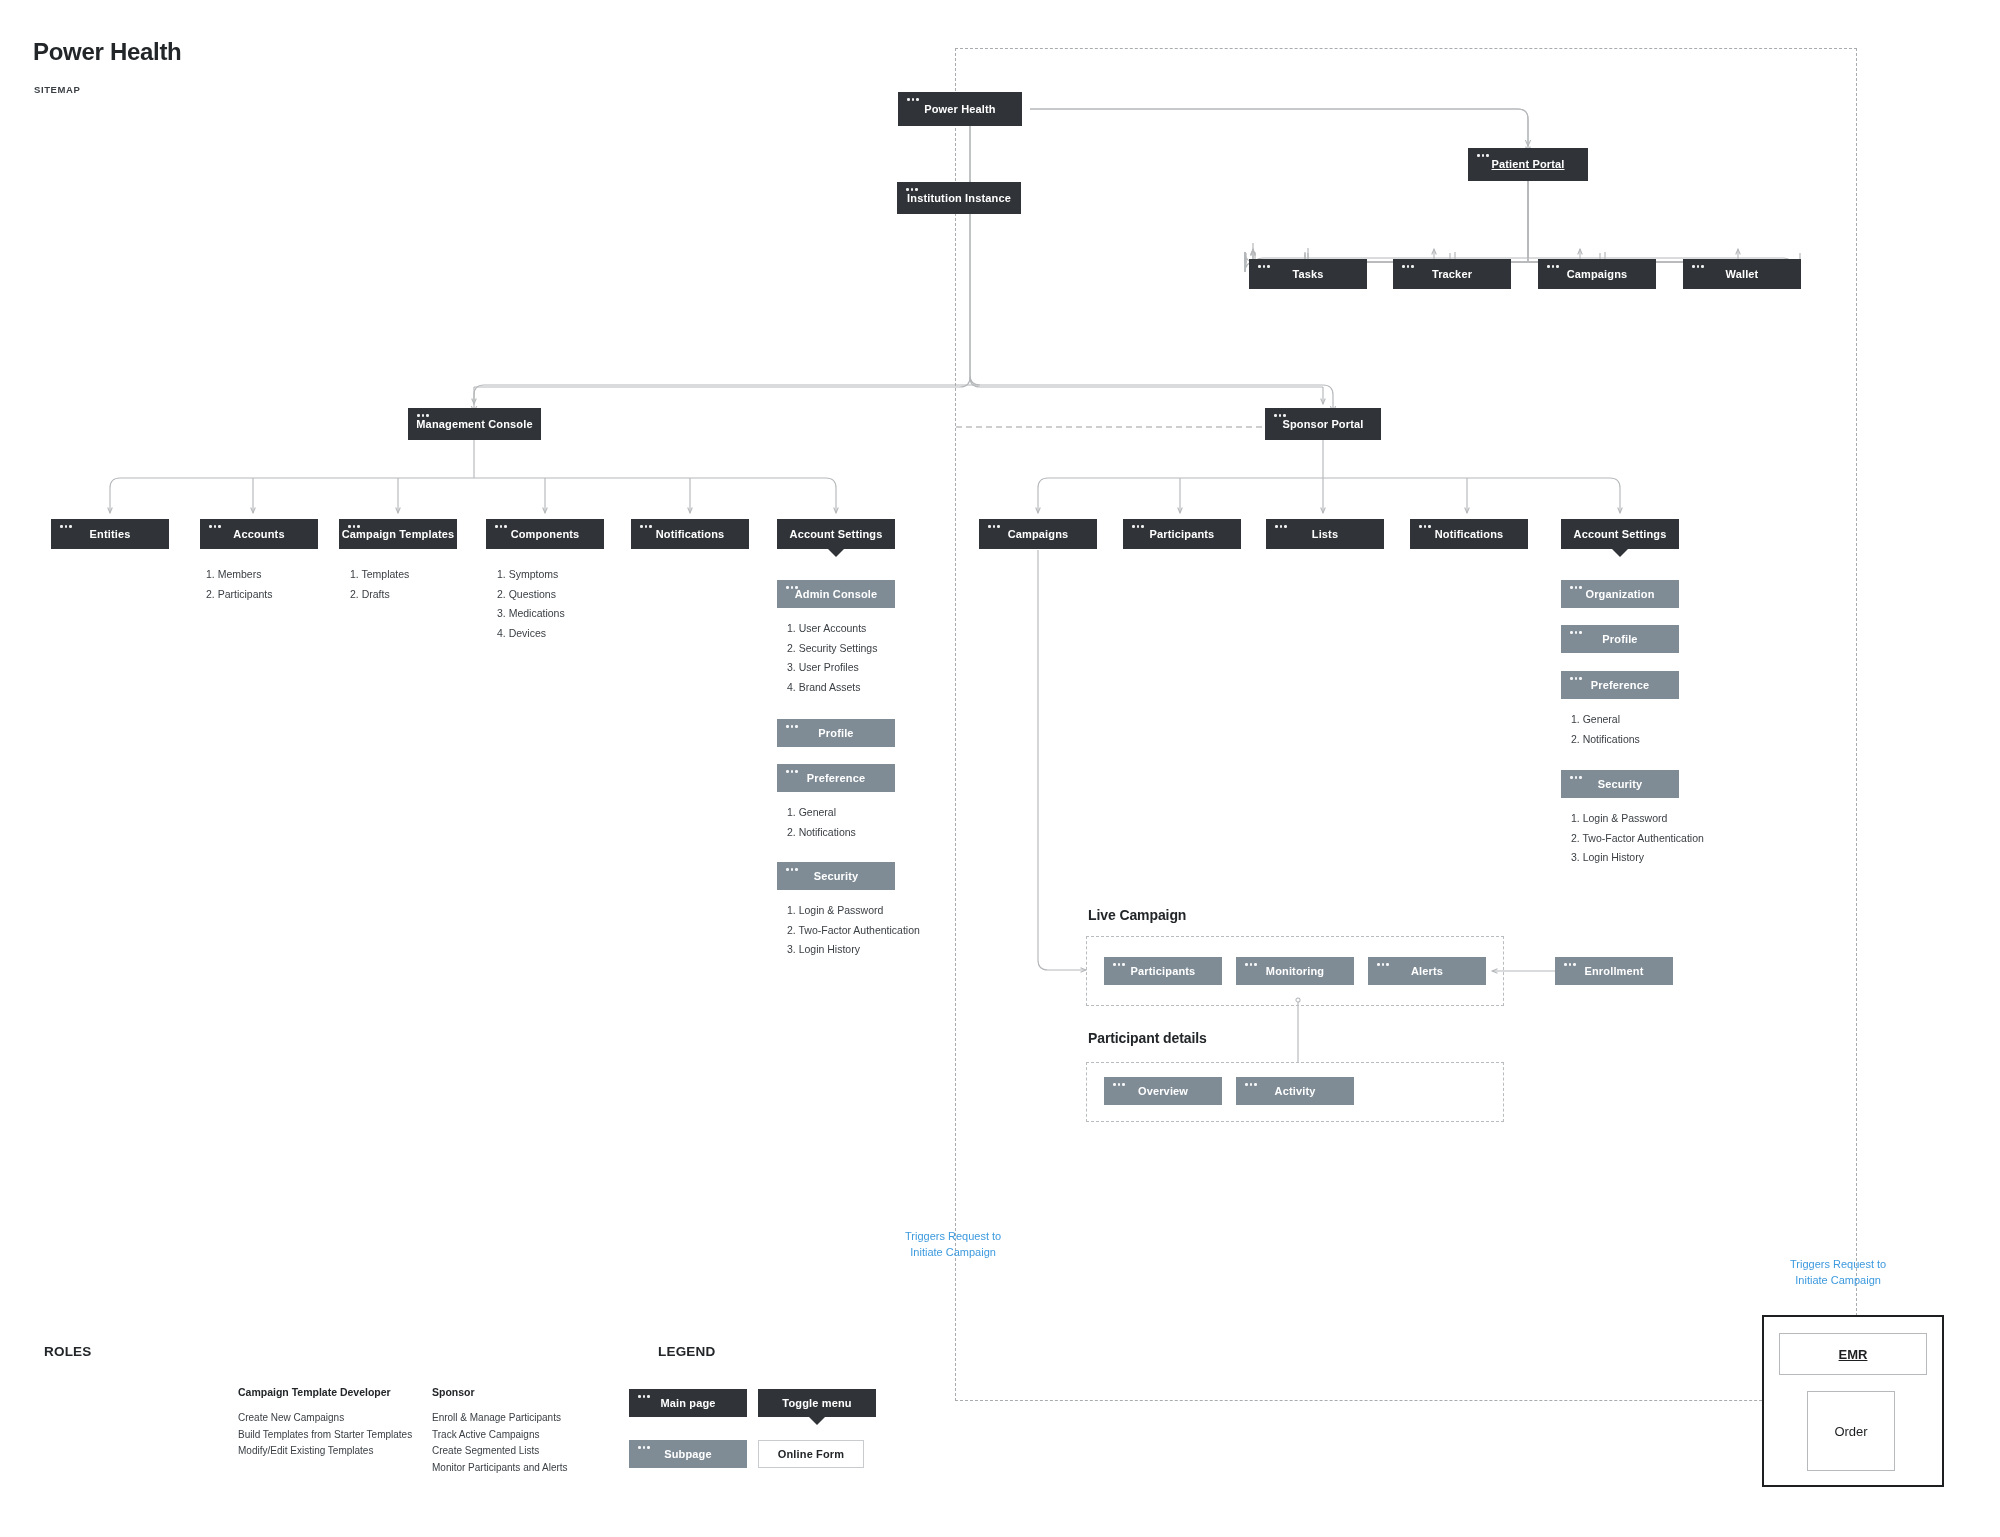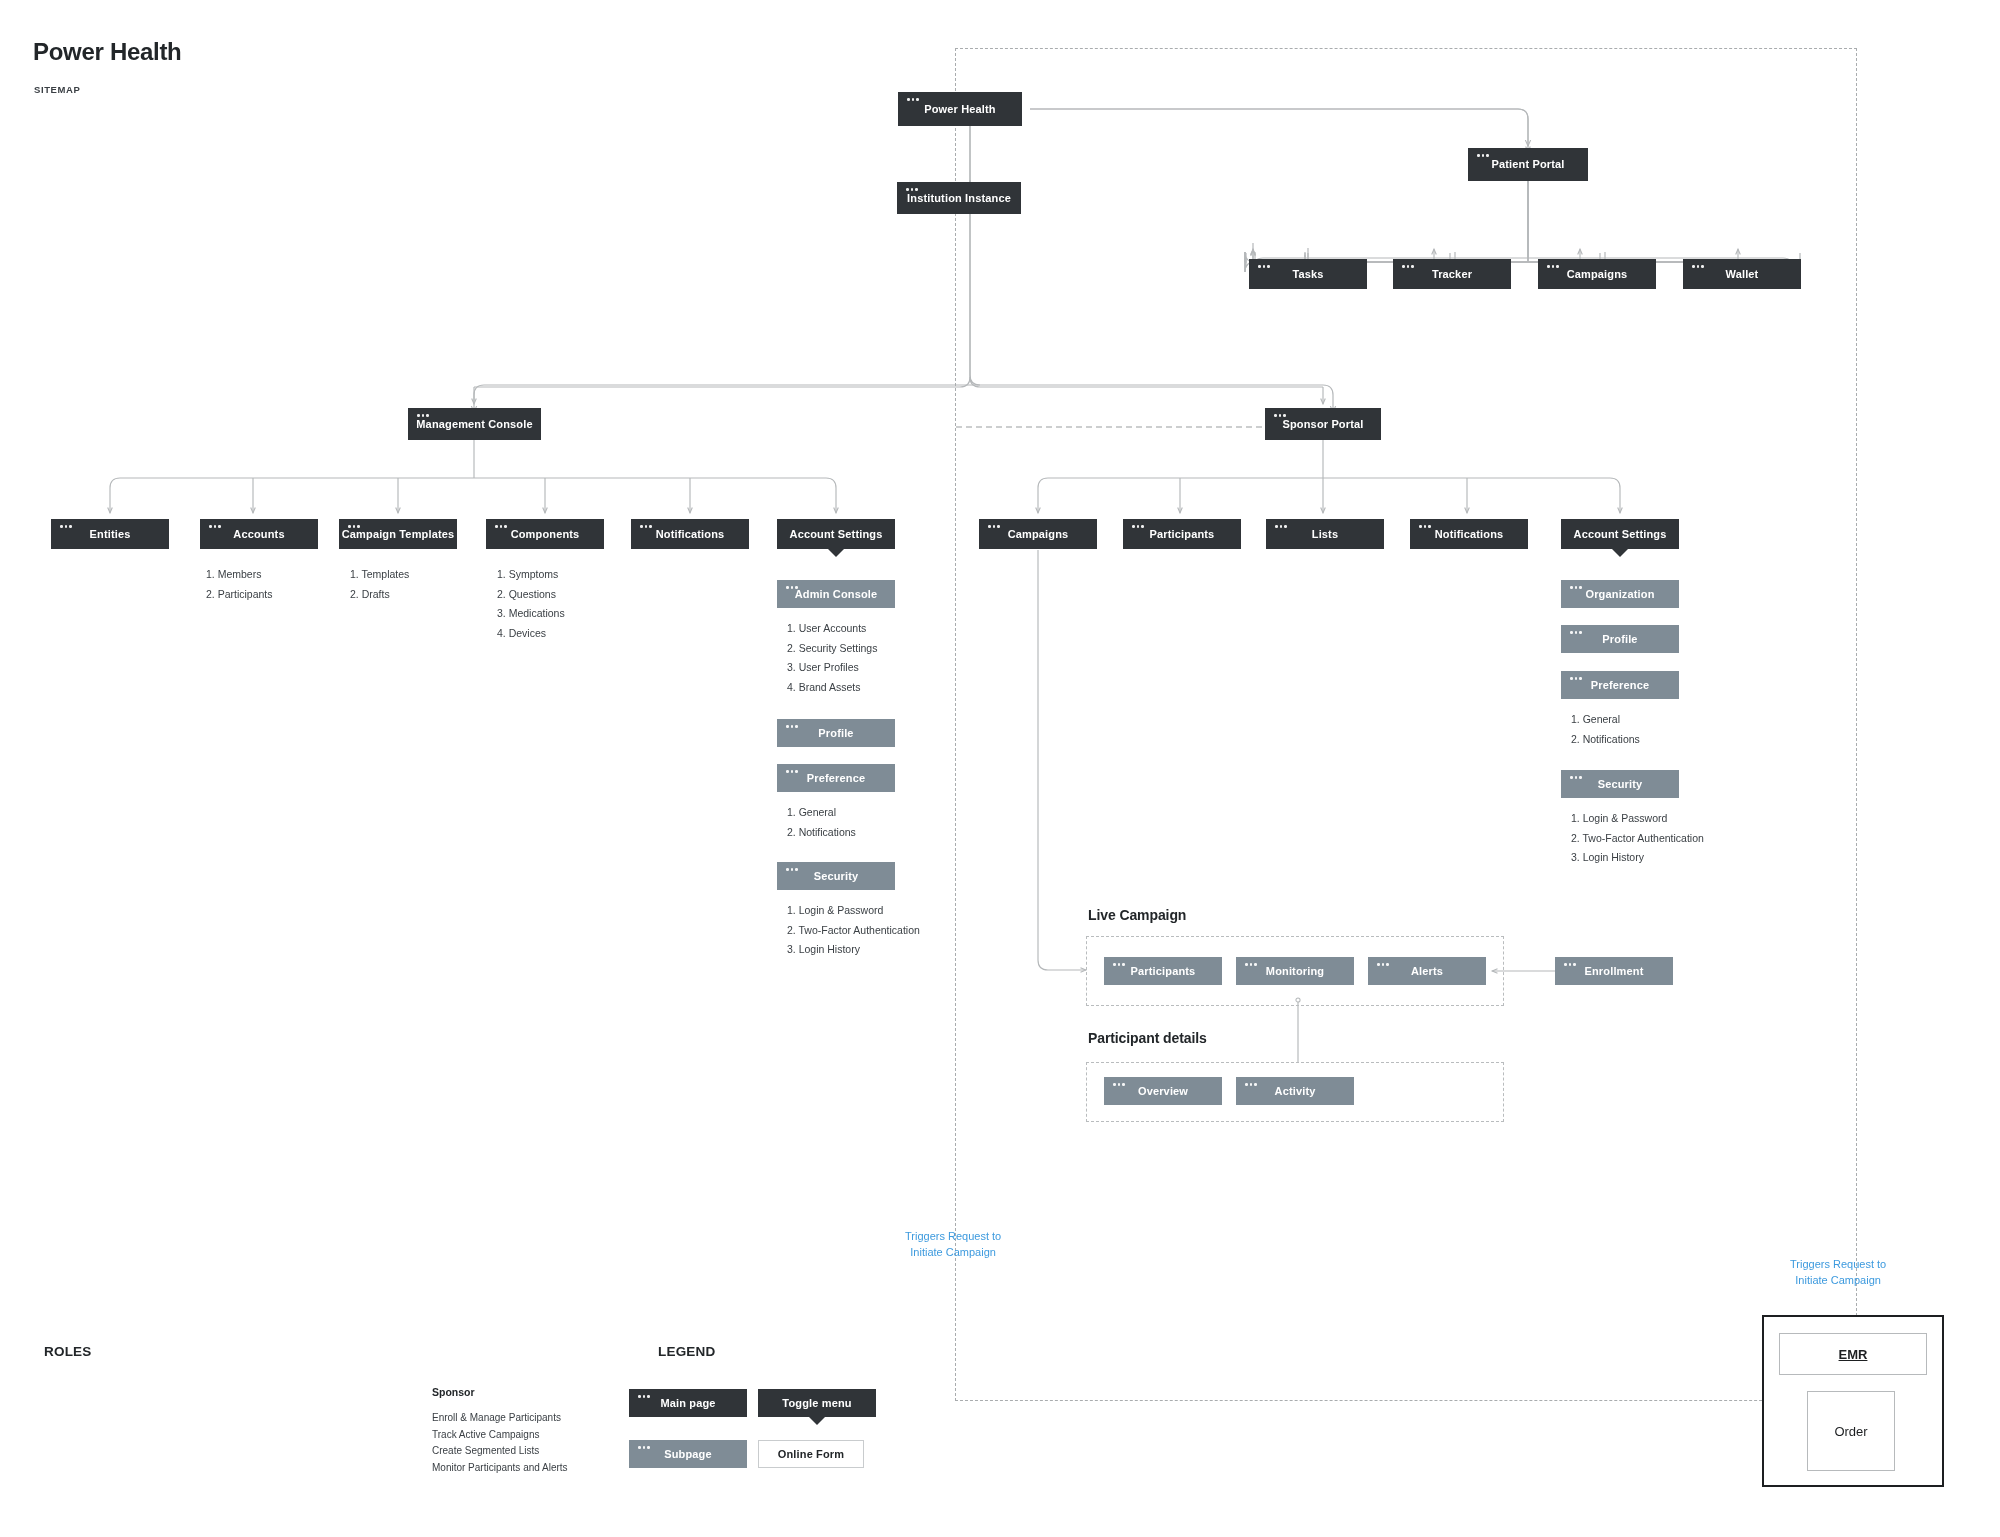--- a/index.html
+++ b/index.html
@@ -436,21 +436,21 @@
 
   <div class="node main" style="left:897px; top:182px; width:124px; height:32px;">
     <span class="dots">
         <i></i>
         <i></i>
         <i></i>
       </span>
     <span>Institution Instance</span>
   </div>
 
-  <div class="node main" style="left:1468px; top:148px; width:120px; height:33px;">
+  <div class="node main" style="left:1468px; top:148px; width:120px; height:33px;text-decoration:underline;">
     <span class="dots">
         <i></i>
         <i></i>
         <i></i>
       </span>
     <span>Patient Portal</span>
   </div>
 
   <div class="node main" style="left:1249px; top:259px; width:118px; height:30px;">
     <span class="dots">
@@ -753,20 +753,26 @@
     <div>Initiate Campaign</div>
   </div>
   <div class="annot" style="left:1790px; top:1256px;">
     <div>Triggers Request to</div>
     <div>Initiate Campaign</div>
   </div>
 
   <div class="section-head" style="left:44px; top:1344px;">ROLES</div>
 
 
+  <div class="role-col" style="left:238px; top:1386px;">
+    <div class="role-title">Campaign Template Developer</div>
+    <div class="role-item">Create New Campaigns</div>
+    <div class="role-item">Build Templates from Starter Templates</div>
+    <div class="role-item">Modify/Edit Existing Templates</div>
+  </div>
 
   <div class="role-col" style="left:432px; top:1386px;">
     <div class="role-title">Sponsor</div>
     <div class="role-item">Enroll &amp; Manage Participants</div>
     <div class="role-item">Track Active Campaigns</div>
     <div class="role-item">Create Segmented Lists</div>
     <div class="role-item">Monitor Participants and Alerts</div>
   </div>
 
   <div class="section-head" style="left:658px; top:1344px;">LEGEND</div>

